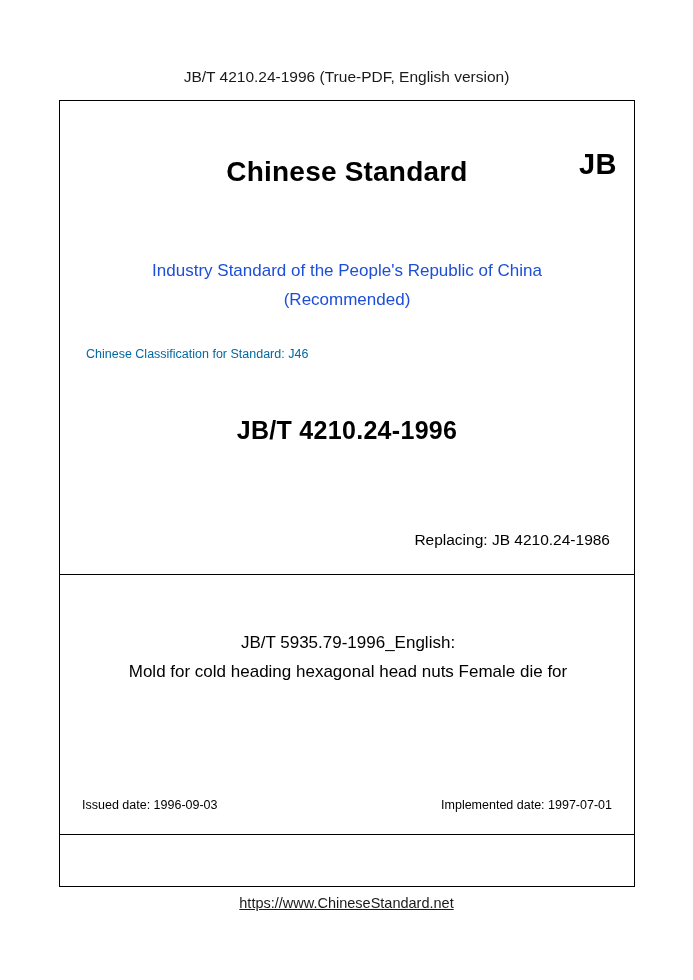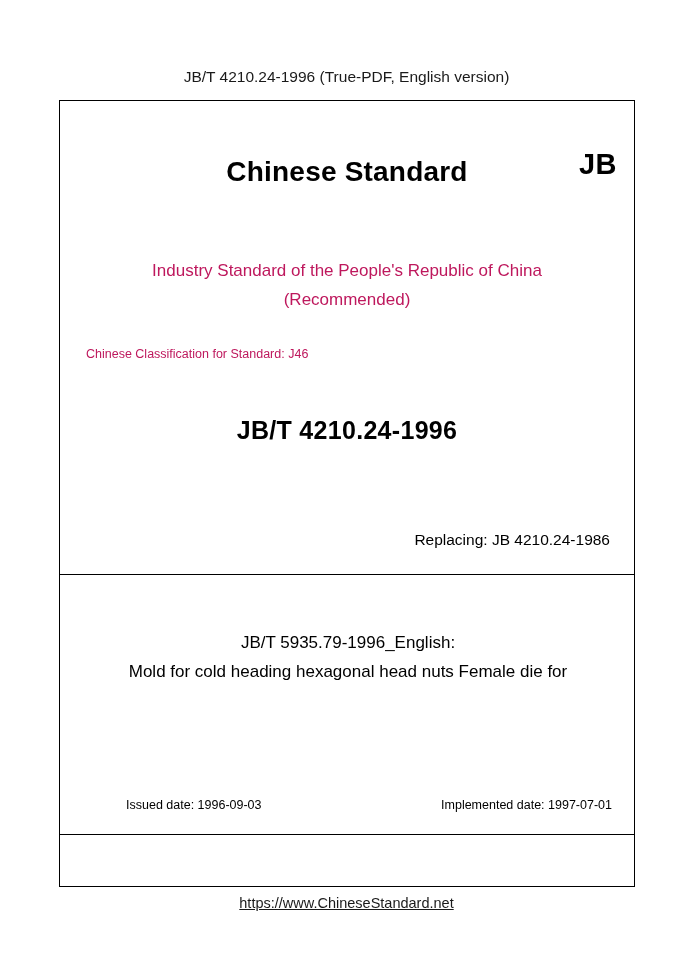--- a/index.html
+++ b/index.html
@@ -81,29 +81,29 @@
   }
 
   .subtitle {
     position: absolute;
     top: 155px;
     left: 0;
     width: 100%;
     text-align: center;
     font-size: 17px;
     line-height: 29px;
-    color: #be185d;
+    color: #1d4ed8;
   }
 
   .classification {
     position: absolute;
     top: 246px;
     left: 26px;
     font-size: 12.5px;
-    color: #be185d;
+    color: #0369a1;
   }
 
   .std-number {
     position: absolute;
     top: 315px;
     left: 0;
     width: 100%;
     text-align: center;
     font-size: 25px;
     font-weight: bold;
@@ -134,21 +134,20 @@
     font-size: 17px;
     line-height: 29px;
   }
 
   .dates {
     position: absolute;
     bottom: 18px;
     left: 22px;
     right: 22px;
     height: 18px;
-    margin-left: 44px;
   }
   .issued-date {
     position: absolute;
     left: 0;
     top: 0;
     font-size: 12.5px;
   }
   .implemented-date {
     position: absolute;
     right: 0;

